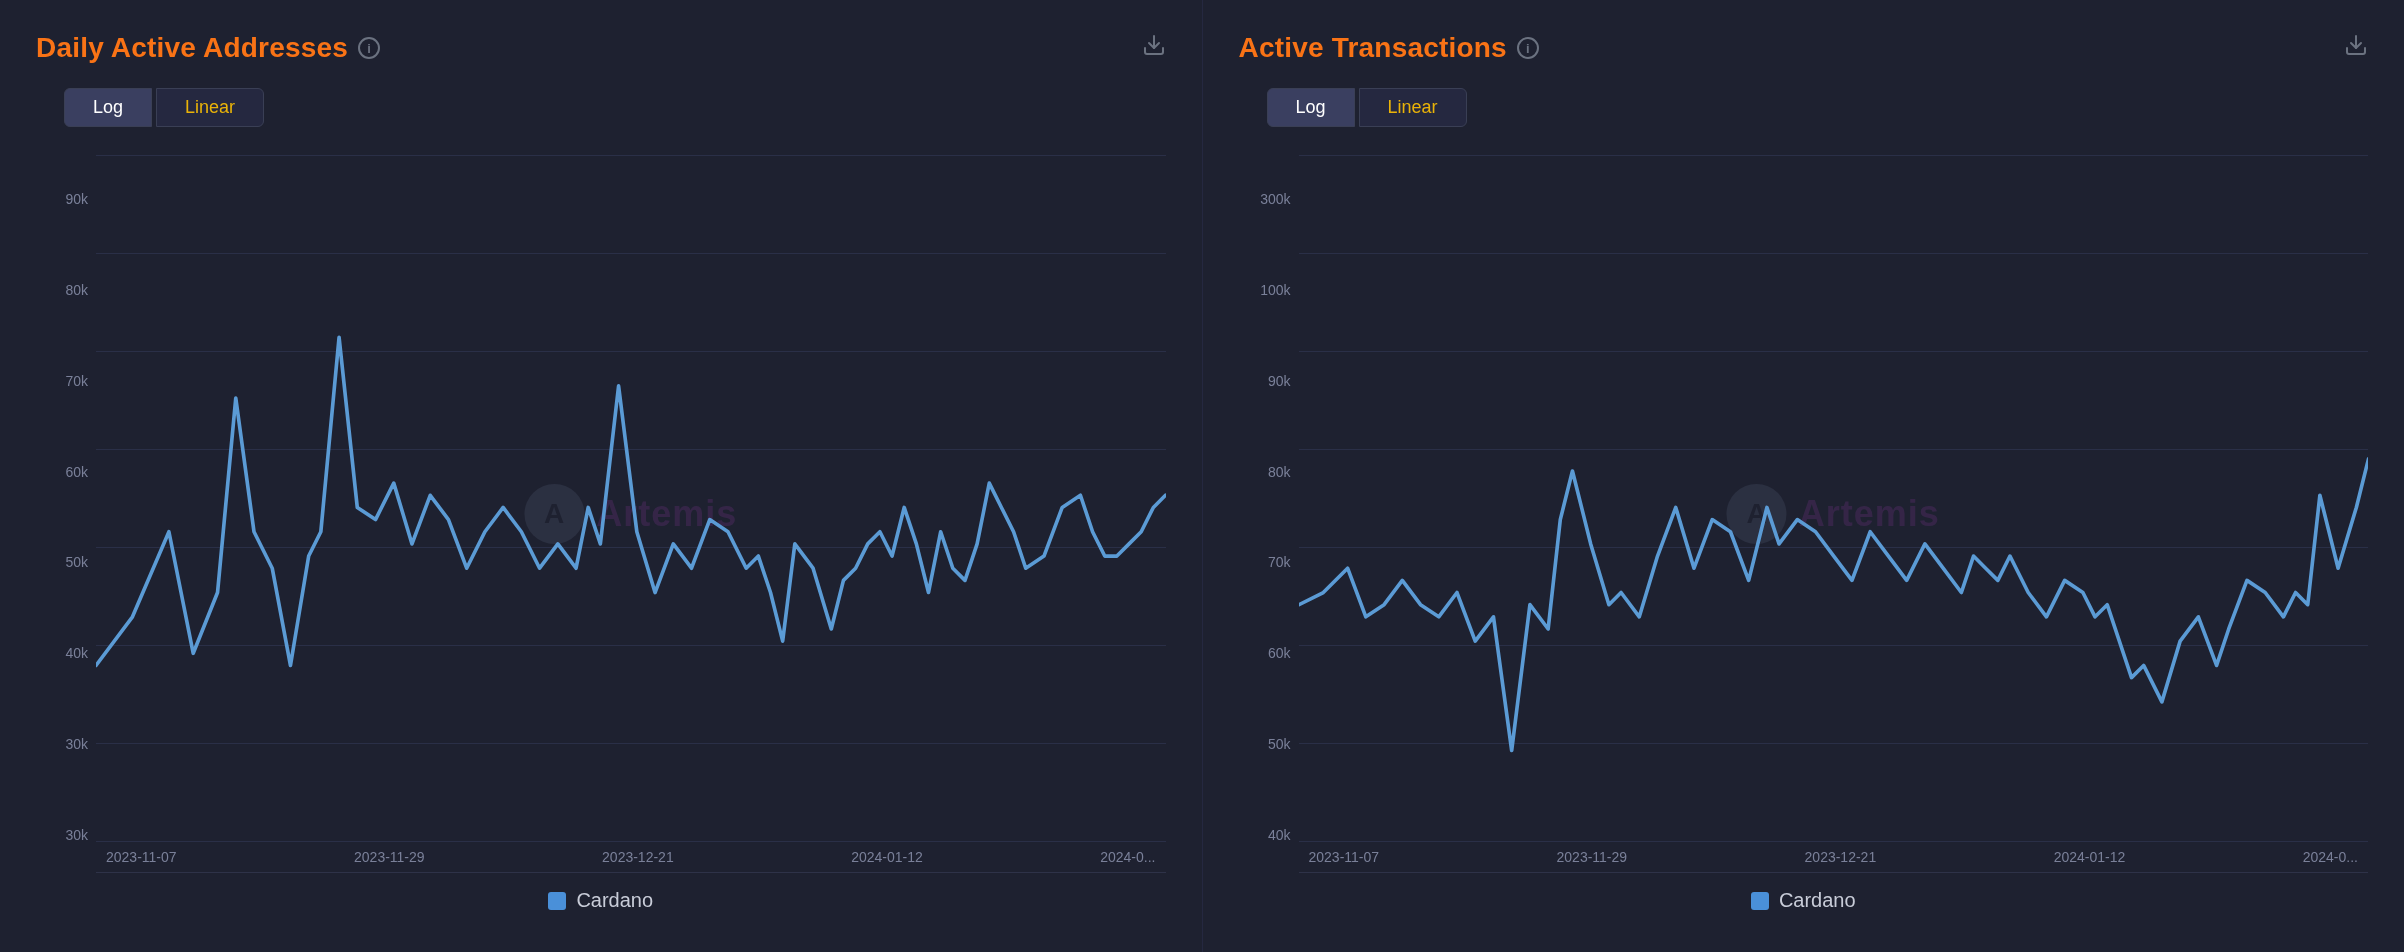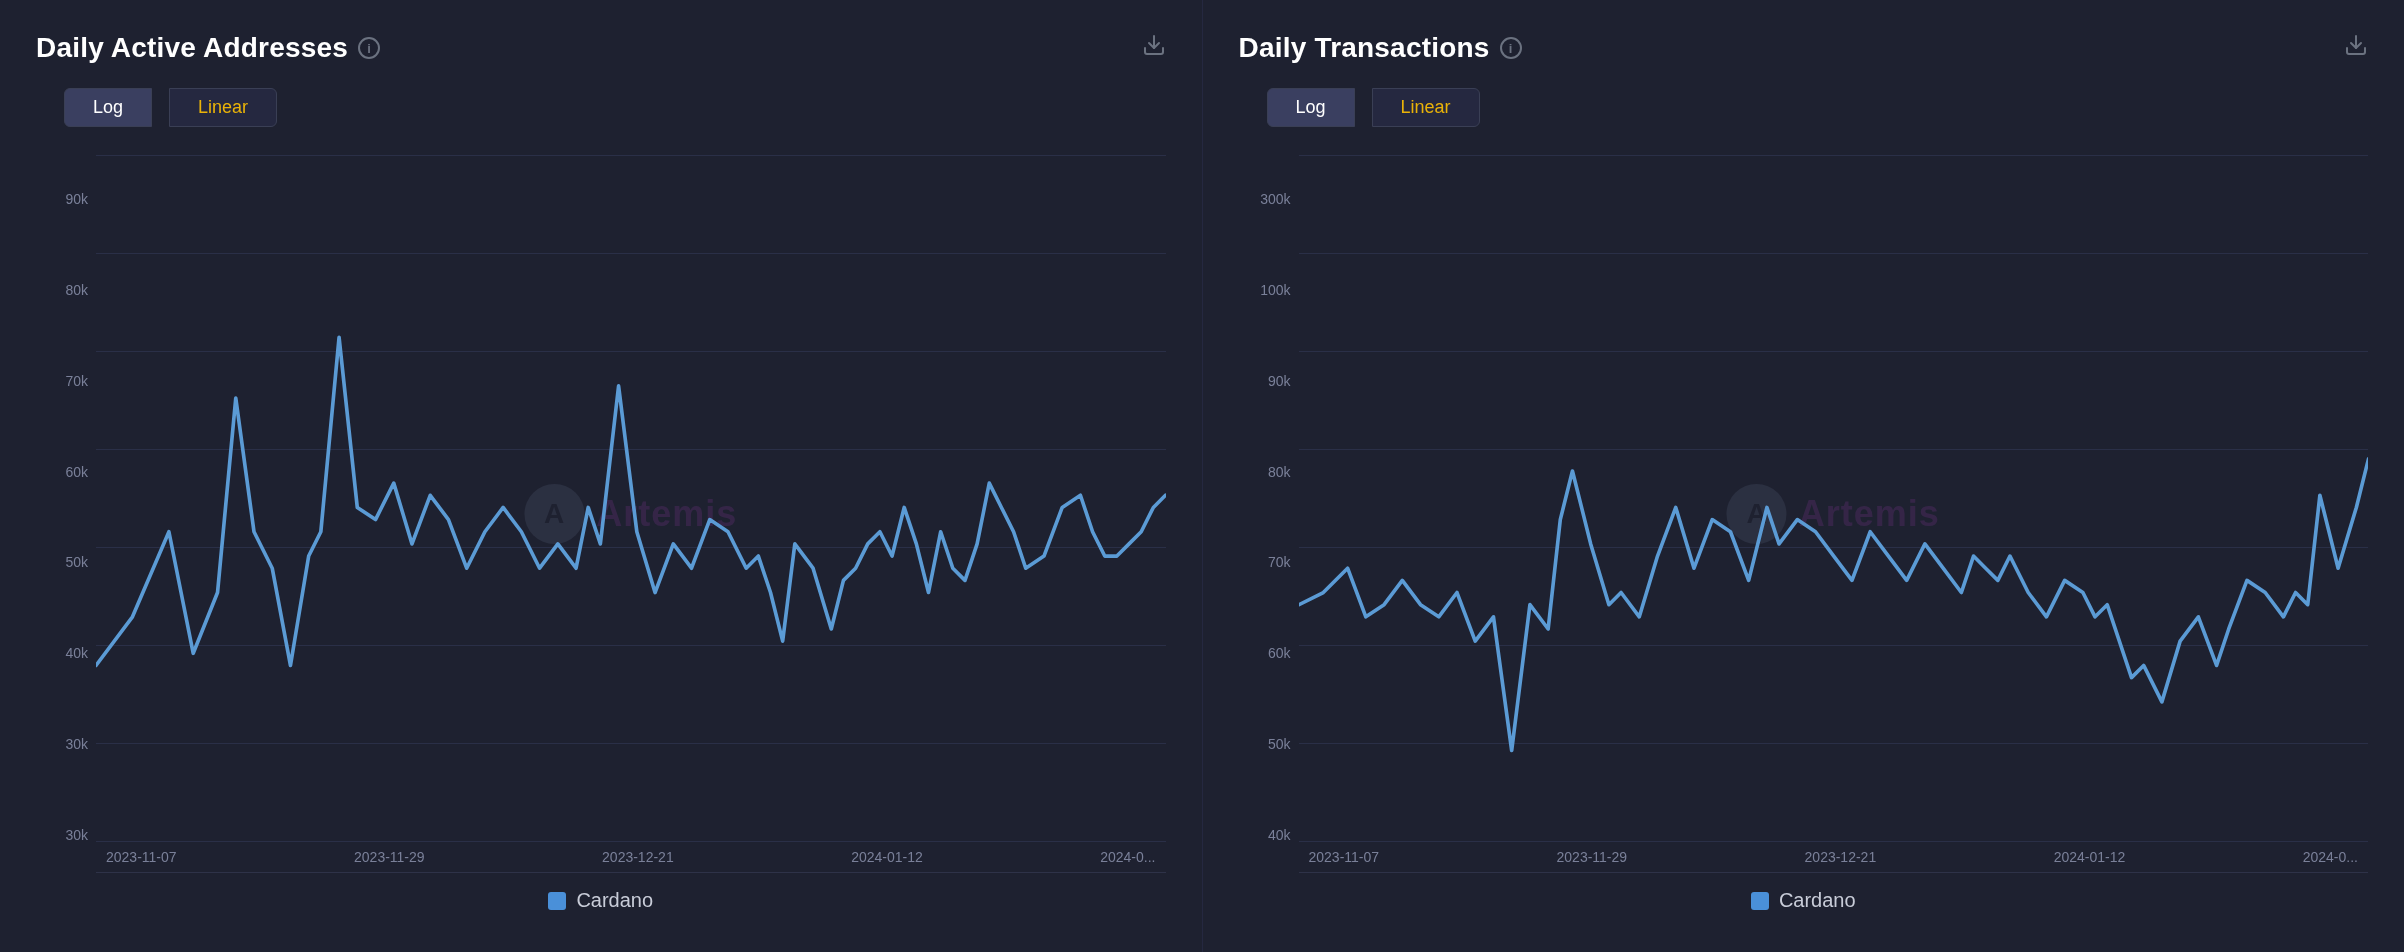--- a/index.html
+++ b/index.html
@@ -37,21 +37,21 @@
       margin-bottom: 24px;
     }
     .chart-title-row {
       display: flex;
       align-items: center;
       gap: 10px;
     }
     .chart-title {
       font-size: 28px;
       font-weight: 600;
-      color: #ffffff;
+      color: #f97316;
       letter-spacing: 0.2px;
     }
     .info-icon {
       width: 22px;
       height: 22px;
       border-radius: 50%;
       border: 2px solid #6b7280;
       display: flex;
       align-items: center;
       justify-content: center;
@@ -60,21 +60,21 @@
       font-weight: bold;
       cursor: pointer;
     }
     .download-icon {
       color: #6b7280;
       cursor: pointer;
       font-size: 22px;
     }
     .scale-buttons {
       display: flex;
-      gap: 17px;
+      gap: 4px;
       margin-bottom: 28px;
       padding-left: 28px;
     }
     .scale-btn {
       padding: 8px 28px;
       border: 1px solid #3a3f55;
       background: #252840;
       color: #eab308;
       font-size: 18px;
       cursor: pointer;
@@ -253,21 +253,21 @@
         </div>
       </div>
       <div class="legend">
         <div class="legend-color"></div>
         <span class="legend-label">Cardano</span>
       </div>
     </div>
     <div class="chart-panel">
       <div class="chart-header">
         <div class="chart-title-row">
-          <span class="chart-title">Daily Transactions</span>
+          <span class="chart-title">Active Transactions</span>
           <div class="info-icon">i</div>
         </div>
         <div class="download-icon"><svg width="24" height="24" viewBox="0 0 24 24" fill="none" stroke="#6b7280" stroke-width="2" stroke-linecap="round" stroke-linejoin="round">
             <path d="M21 15v4a2 2 0 0 1-2 2H5a2 2 0 0 1-2-2v-4"></path>
             <polyline points="7,10 12,15 17,10"></polyline>
             <line x1="12" y1="15" x2="12" y2="3"></line>
           </svg></div>
       </div>
       <div class="scale-buttons">
         <button class="scale-btn active">Log</button>

